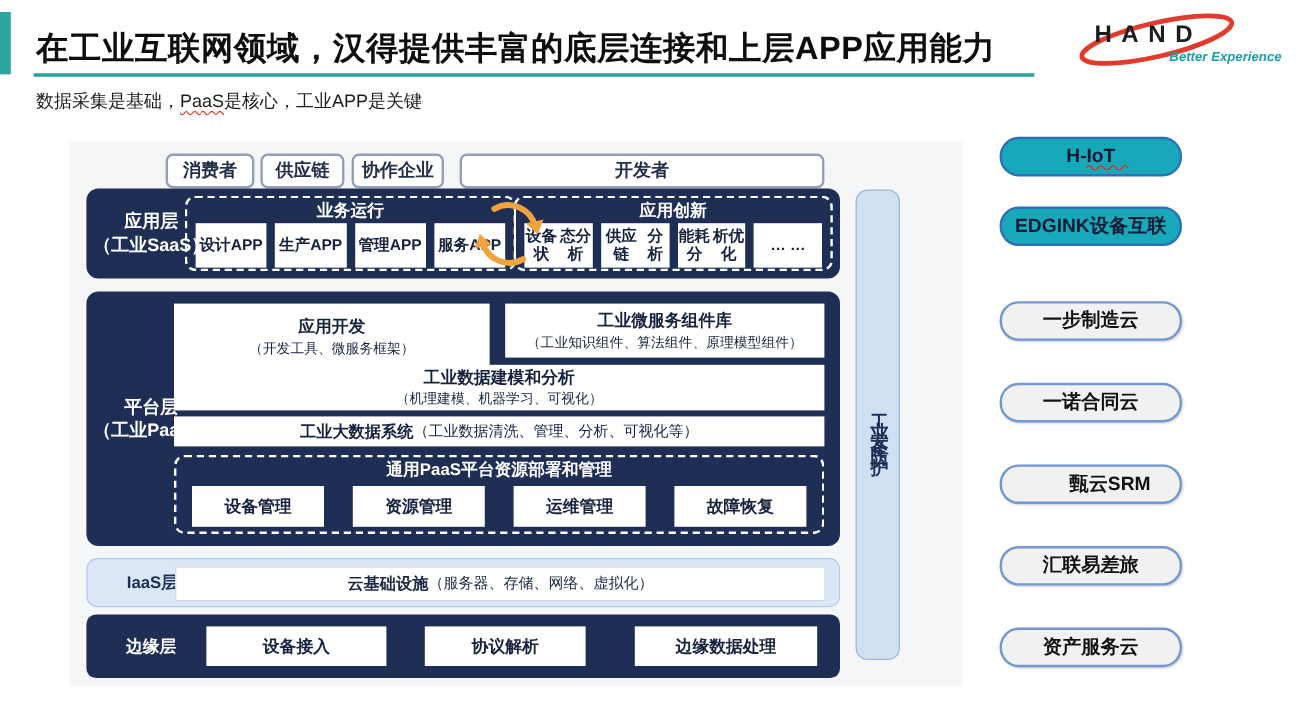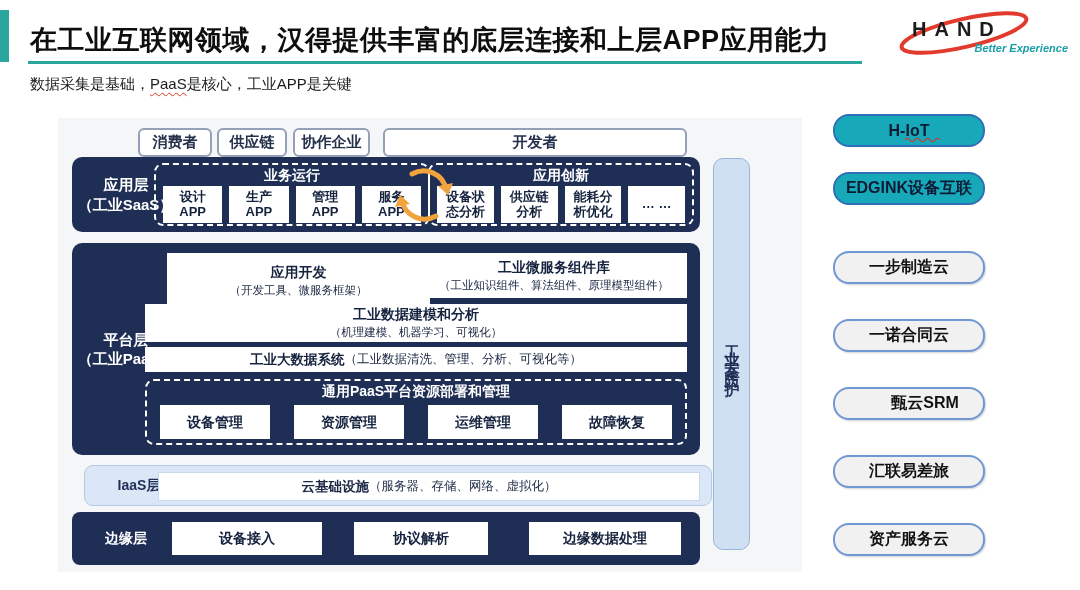--- a/index.html
+++ b/index.html
@@ -23,34 +23,34 @@
 
   .actor { position:absolute; top:10px; height:29px; background:#fff; border:2px solid #93a0b6; border-radius:6px;
            display:flex; align-items:center; justify-content:center; font-size:15px; font-weight:bold; color:#25304b; }
 
   .navy { position:absolute; background:#1f2e55; border-radius:10px; }
   .layer-label { position:absolute; left:0; top:0; width:108px; height:100%; display:flex; flex-direction:column;
                  align-items:center; justify-content:center; color:#fff; font-size:15px; font-weight:bold; line-height:1.3; text-align:center; }
   .dashed-grp { position:absolute; border:2px dashed #fff; border-radius:9px; }
   .grp-title { text-align:center; color:#fff; font-size:14px; font-weight:bold; margin-top:2px; }
   .items-row { position:absolute; left:0; right:0; display:flex; gap:7px; padding:0 7px; }
-  .mini-box { flex:1; background:#fff; display:flex; flex-direction:column; align-items:center; justify-content:center;
+  .mini-box { flex:1; background:#fff; display:flex; align-items:center; justify-content:center;
               font-size:13px; font-weight:bold; color:#16233f; line-height:1.15; text-align:center; }
   .mini-box .l2:empty { display:none; }
   .cycle-wrap { position:absolute; left:318px; top:4px; width:68px; height:68px; z-index:3; }
 
   .white-box { position:absolute; background:#fff; display:flex; flex-direction:column; align-items:center; justify-content:center;
                text-align:center; color:#16233f; }
   .white-box .bt { font-size:14px; font-weight:bold; }
   .white-box .bs { font-size:11.5px; margin-top:1px; }
   .inline-box { flex-direction:row; font-size:13px; }
   .inline-box .bt { font-size:13.5px; }
   .inline-box .bs { font-size:12.5px; margin-top:0; }
 
-  .iaas { position:absolute; background:#dbe7f6; border:1px solid #b4cae7; border-radius:9px;margin-left:12px; }
+  .iaas { position:absolute; background:#dbe7f6; border:1px solid #b4cae7; border-radius:9px; }
   .iaas .layer-label { color:#1f2e55; }
   .iaas-box { position:absolute; left:73px; top:6px; width:542px; height:29px; background:#fff; border:1px solid #c9d8ec;
               display:flex; align-items:center; justify-content:center; color:#1c2945; }
 
   .secbar { position:absolute; left:655px; top:40px; width:37px; height:392px; background:#cfe0f3; border:1px solid #9ab3d6;
             border-radius:10px; display:flex; align-items:center; justify-content:center; }
   .secbar span { writing-mode:vertical-rl; text-orientation:upright; font-size:15px; font-weight:bold; color:#1f2e55; letter-spacing:7px; }
 
   
   .product { position:absolute; left:833px; width:152px; height:33px; border-radius:16px; display:flex; align-items:center;
@@ -146,21 +146,21 @@
         </svg>
       </div>
     </div>
 
     <div class="navy" style="left:14px; top:125px; width:628px; height:212px;">
       <div class="layer-label">
         <span>平台层</span>
         <span>（工业PaaS）</span>
       </div>
 
-      <div class="white-box" style="left:73px; top:10px; width:263px; height:56px;margin-left:22px;">
+      <div class="white-box" style="left:73px; top:10px; width:263px; height:56px;">
         <div class="bt">应用开发</div>
         <div class="bs">（开发工具、微服务框架）</div>
       </div>
       <div class="white-box" style="left:349px; top:10px; width:266px; height:45px;">
         <div class="bt">工业微服务组件库</div>
         <div class="bs">（工业知识组件、算法组件、原理模型组件）</div>
       </div>
 
       <div class="white-box" style="left:73px; top:61px; width:542px; height:38px;">
         <div class="bt">工业数据建模和分析</div>

